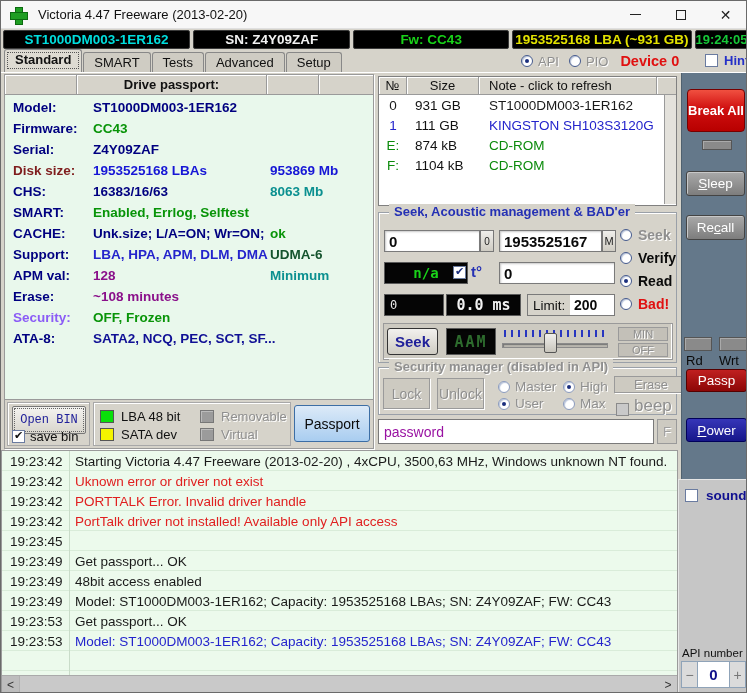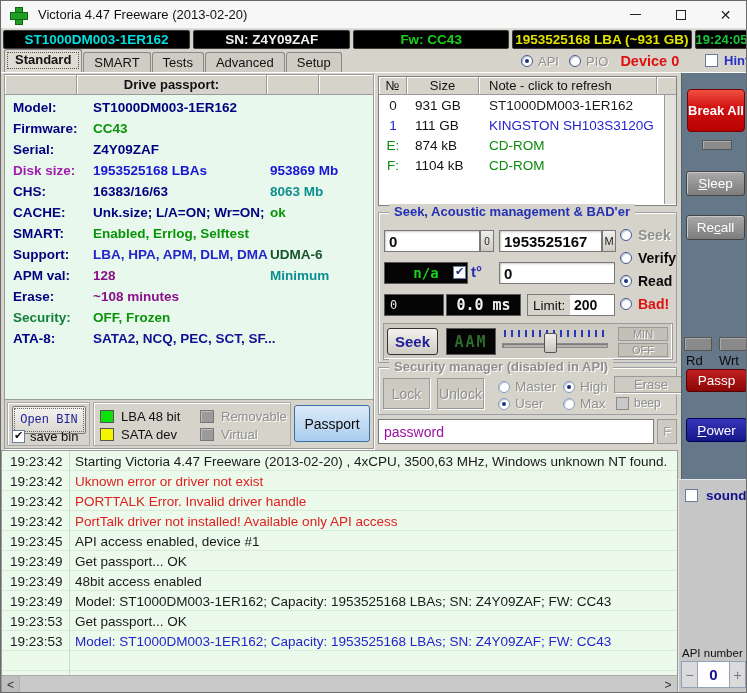--- a/index.html
+++ b/index.html
@@ -115,21 +115,21 @@
   .slider-thumb { position:absolute; left:160px; top:9px; width:13px; height:20px; background:linear-gradient(#f0efec,#c8c5bc); border:1px solid #555; border-radius:2px; }
   .minoff { position:absolute; left:234px; width:50px; height:14px; background:#c3c0b8; border:1px solid #9a9a9a; font-size:11px; color:#8f8f8f; text-shadow:1px 1px 0 #fff; display:flex; align-items:center; justify-content:center; }
   .min-btn { top:3px; } .off-btn { top:19px; }
 
   
   .sec-btn { position:absolute; background:#cdcac1; border:1px solid #9a9a9a; box-shadow:1px 1px 0 #fff; color:#8f8f8f; text-shadow:1px 1px 0 #fff; font-size:14px; display:flex; align-items:center; justify-content:center; }
   .lock-btn { left:4px; top:10px; width:47px; height:31px; }
   .unlock-btn { left:58px; top:10px; width:47px; height:31px; }
   .erase-btn { left:235px; top:8px; width:74px; height:17px; font-size:13px; }
   .sec-radio-row { position:absolute; display:flex; align-items:center; gap:5px; font-size:13.5px; color:#8f8f8f; text-shadow:1px 1px 0 #fff; }
-  .beep-row { position:absolute; left:237px; top:28px; display:flex; align-items:flex-end; gap:5px; font-size:12px; color:#8f8f8f; text-shadow:1px 1px 0 #fff; }
+  .beep-row { position:absolute; left:237px; top:28px; display:flex; align-items:flex-end; gap:5px; font-size:17px; color:#8f8f8f; text-shadow:1px 1px 0 #fff; }
   .pw-row { position:absolute; left:377px; top:418px; width:299px; height:25px; display:flex; }
   .pw-input { flex:1; background:#fff; border:1px solid #7a7a7a; font-size:14px; color:#9912a2; display:flex; align-items:center; padding-left:5px; }
   .f-btn { width:20px; margin-left:3px; background:#cdcac1; border:1px solid #9a9a9a; color:#9f9f9f; text-shadow:1px 1px 0 #fff; font-size:13px; display:flex; align-items:center; justify-content:center; }
 
   
   .sidebar { position:absolute; left:680px; top:72px; width:67px; height:406px; background:#64788a; border-left:1px solid #50616f; }
   .breakall { position:absolute; left:5px; top:16px; width:58px; height:43px; background:linear-gradient(#f05040,#d01010 45%,#b80000); border:1px solid #700; border-radius:4px; color:#fff; font-size:13px; font-weight:bold; display:flex; align-items:center; justify-content:center; }
   .mini-ind { position:absolute; left:20px; top:67px; width:30px; height:10px; background:#8a8a8a; border:1px solid #555; box-shadow:inset 1px 1px 0 #aaa; }
   .side-btn { position:absolute; left:4px; width:59px; height:25px; background:linear-gradient(#a9a9a9,#7d7d7d); border:1px solid #444; border-radius:3px; color:#fff; font-size:13.5px; display:flex; align-items:center; justify-content:center; box-shadow:inset 1px 1px 0 #c8c8c8; }
   .sleep-btn { top:98px; } .recall-btn { top:142px; }
@@ -230,56 +230,56 @@
           <span class="pl" style="color: rgb(0, 0, 128);">Firmware:</span>
           <span class="pv" style="color: rgb(8, 148, 8);">CC43</span>
           <span class="px2" style="color: rgb(0, 0, 128);"></span>
         </div>
         <div class="prow">
           <span class="pl" style="color: rgb(0, 0, 128);">Serial:</span>
           <span class="pv" style="color: rgb(0, 0, 128);">Z4Y09ZAF</span>
           <span class="px2" style="color: rgb(0, 0, 128);"></span>
         </div>
         <div class="prow">
-          <span class="pl" style="color: #a21caf;">Disk size:</span>
+          <span class="pl" style="color: #7f1d1d;">Disk size:</span>
           <span class="pv" style="color: rgb(22, 22, 214);">1953525168 LBAs</span>
           <span class="px2" style="color: rgb(22, 22, 214);">953869 Mb</span>
         </div>
         <div class="prow">
           <span class="pl" style="color: rgb(0, 0, 128);">CHS:</span>
           <span class="pv" style="color: rgb(0, 0, 128);">16383/16/63</span>
           <span class="px2" style="color: rgb(11, 144, 144);">8063 Mb</span>
         </div>
         <div class="prow">
+          <span class="pl" style="color: rgb(0, 0, 128);">SMART:</span>
+          <span class="pv" style="color: rgb(8, 148, 8);">Enabled, Errlog, Selftest</span>
+          <span class="px2" style="color: rgb(0, 0, 128);"></span>
+        </div>
+        <div class="prow">
           <span class="pl" style="color: rgb(0, 0, 128);">CACHE:</span>
           <span class="pv" style="color: rgb(0, 0, 128);">Unk.size; L/A=ON; Wr=ON;</span>
           <span class="px2" style="color: rgb(8, 148, 8);">ok</span>
         </div>
         <div class="prow">
-          <span class="pl" style="color: rgb(0, 0, 128);">SMART:</span>
-          <span class="pv" style="color: rgb(8, 148, 8);">Enabled, Errlog, Selftest</span>
-          <span class="px2" style="color: rgb(0, 0, 128);"></span>
-        </div>
-        <div class="prow">
           <span class="pl" style="color: rgb(0, 0, 128);">Support:</span>
           <span class="pv" style="color: rgb(36, 36, 204);">LBA, HPA, APM, DLM, DMA</span>
           <span class="px2" style="color: #14532d;">UDMA-6</span>
         </div>
         <div class="prow">
           <span class="pl" style="color: rgb(0, 0, 128);">APM val:</span>
           <span class="pv" style="color: rgb(138, 16, 138);">128</span>
           <span class="px2" style="color: rgb(11, 144, 144);">Minimum</span>
         </div>
         <div class="prow">
           <span class="pl" style="color: rgb(0, 0, 128);">Erase:</span>
           <span class="pv" style="color: rgb(138, 16, 138);">~108 minutes</span>
           <span class="px2" style="color: rgb(0, 0, 128);"></span>
         </div>
         <div class="prow">
-          <span class="pl" style="color: #15803d;">Security:</span>
+          <span class="pl" style="color: #8b5cf6;">Security:</span>
           <span class="pv" style="color: rgb(8, 148, 8);">OFF, Frozen</span>
           <span class="px2" style="color: rgb(0, 0, 128);"></span>
         </div>
         <div class="prow">
           <span class="pl" style="color: rgb(0, 0, 128);">ATA-8:</span>
           <span class="pv" style="color: rgb(16, 16, 149);">SATA2, NCQ, PEC, SCT, SF...</span>
           <span class="px2" style="color: rgb(0, 0, 128);"></span>
         </div>
       </div>
     <div class="pp-footer">
@@ -465,21 +465,20 @@
         <div class="lrow">
           <span class="lt">19:23:42</span>
           <span class="lm" style="color: rgb(224, 32, 32);">PORTTALK Error. Invalid driver handle</span>
         </div>
         <div class="lrow">
           <span class="lt">19:23:42</span>
           <span class="lm" style="color: rgb(224, 32, 32);">PortTalk driver not installed! Available only API access</span>
         </div>
         <div class="lrow">
           <span class="lt">19:23:45</span>
-          <span class="lm" style="color: rgb(26, 26, 26);">API access enabled, device #1</span>
         </div>
         <div class="lrow">
           <span class="lt">19:23:49</span>
           <span class="lm" style="color: rgb(26, 26, 26);">Get passport... OK</span>
         </div>
         <div class="lrow">
           <span class="lt">19:23:49</span>
           <span class="lm" style="color: rgb(26, 26, 26);">48bit access enabled</span>
         </div>
         <div class="lrow">

